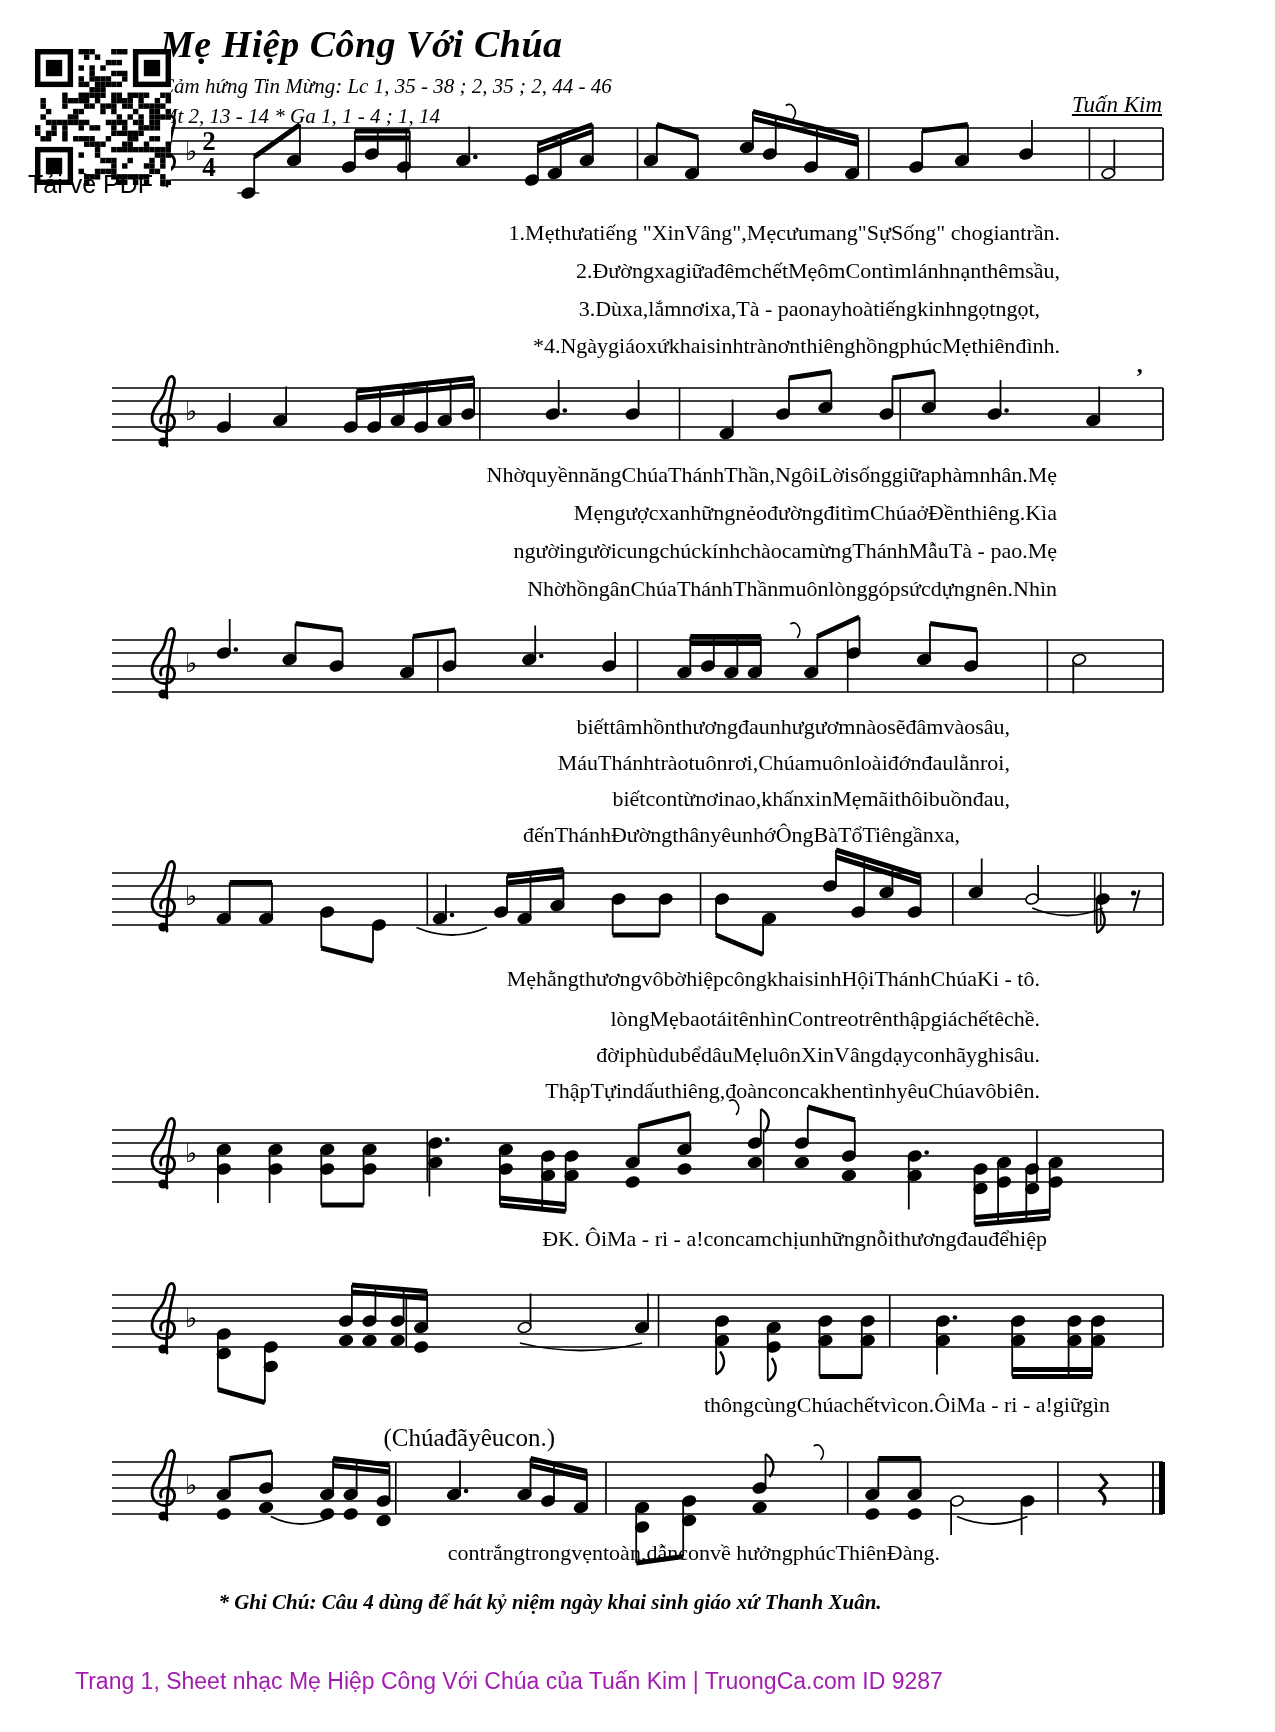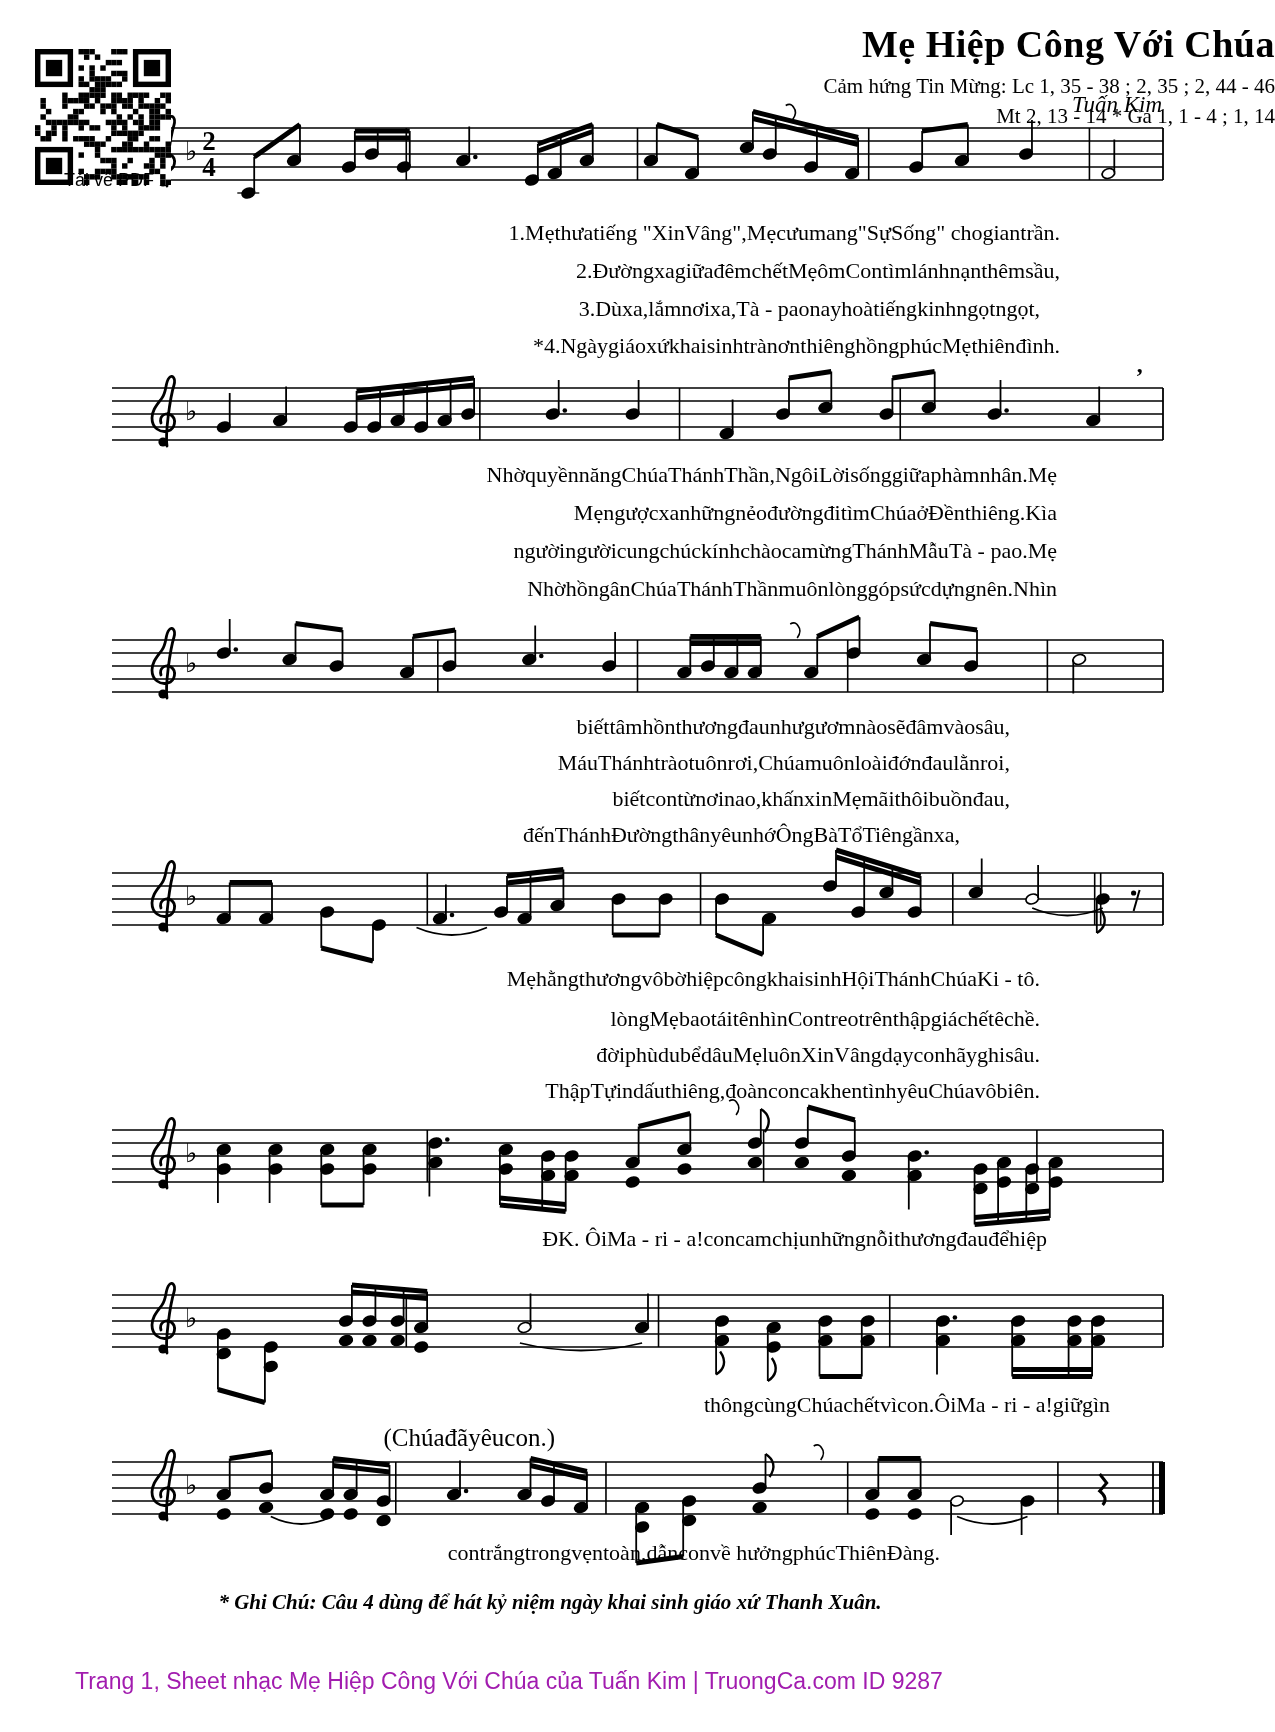--- a/index.html
+++ b/index.html
@@ -1,25 +1,25 @@
 <!DOCTYPE html>
 <html><head>
 <meta charset="utf-8">
 <style>
   html,body{margin:0;padding:0;}
   body{width:1275px;height:1732px;background:#fff;position:relative;overflow:hidden;
        font-family:"Liberation Serif",serif;color:#000;}
   .abs{position:absolute;}
-  .center{text-align:right;}
+  .center{text-align:left;font-style:italic;}
   #title{left:160px;top:22px;width:1115px;font-size:38px;font-weight:bold;letter-spacing:.5px;}
   #sub1{left:160px;top:74px;width:1115px;font-size:21px;}
   #sub2{left:160px;top:104px;width:1115px;font-size:21px;}
-  #author{left:950px;top:92px;width:212px;text-align:right;font-style:italic;font-size:23px;}
+  #author{left:950px;top:92px;width:212px;text-align:right;font-style:italic;font-size:23px;text-decoration:underline;}
   #qr{left:35px;top:49px;width:136px;height:136px;background:#fff;z-index:6;}
-  #qrlabel{left:28px;top:170px;font-family:"Liberation Sans",sans-serif;font-size:18px;z-index:6;margin-left:36px;}
+  #qrlabel{left:28px;top:170px;font-family:"Liberation Sans",sans-serif;font-size:25px;z-index:6;}
   .staff{position:absolute;left:95px;width:1085px;height:170px;z-index:2;}
   .staff svg{display:block;}
   .lyric{position:absolute;display:flex;justify-content:flex-end;white-space:nowrap;
          font-size:22px;z-index:4;}
   .lyric span{display:inline-block;}
   .paren{font-size:25px;}
   #ghichu{left:160px;top:1590px;width:780px;text-align:center;font-weight:bold;font-style:italic;font-size:21px;}
   #footer{left:75px;top:1668px;font-family:"Liberation Sans",sans-serif;font-size:23px;color:#a21caf;}
 </style>
 </head>

